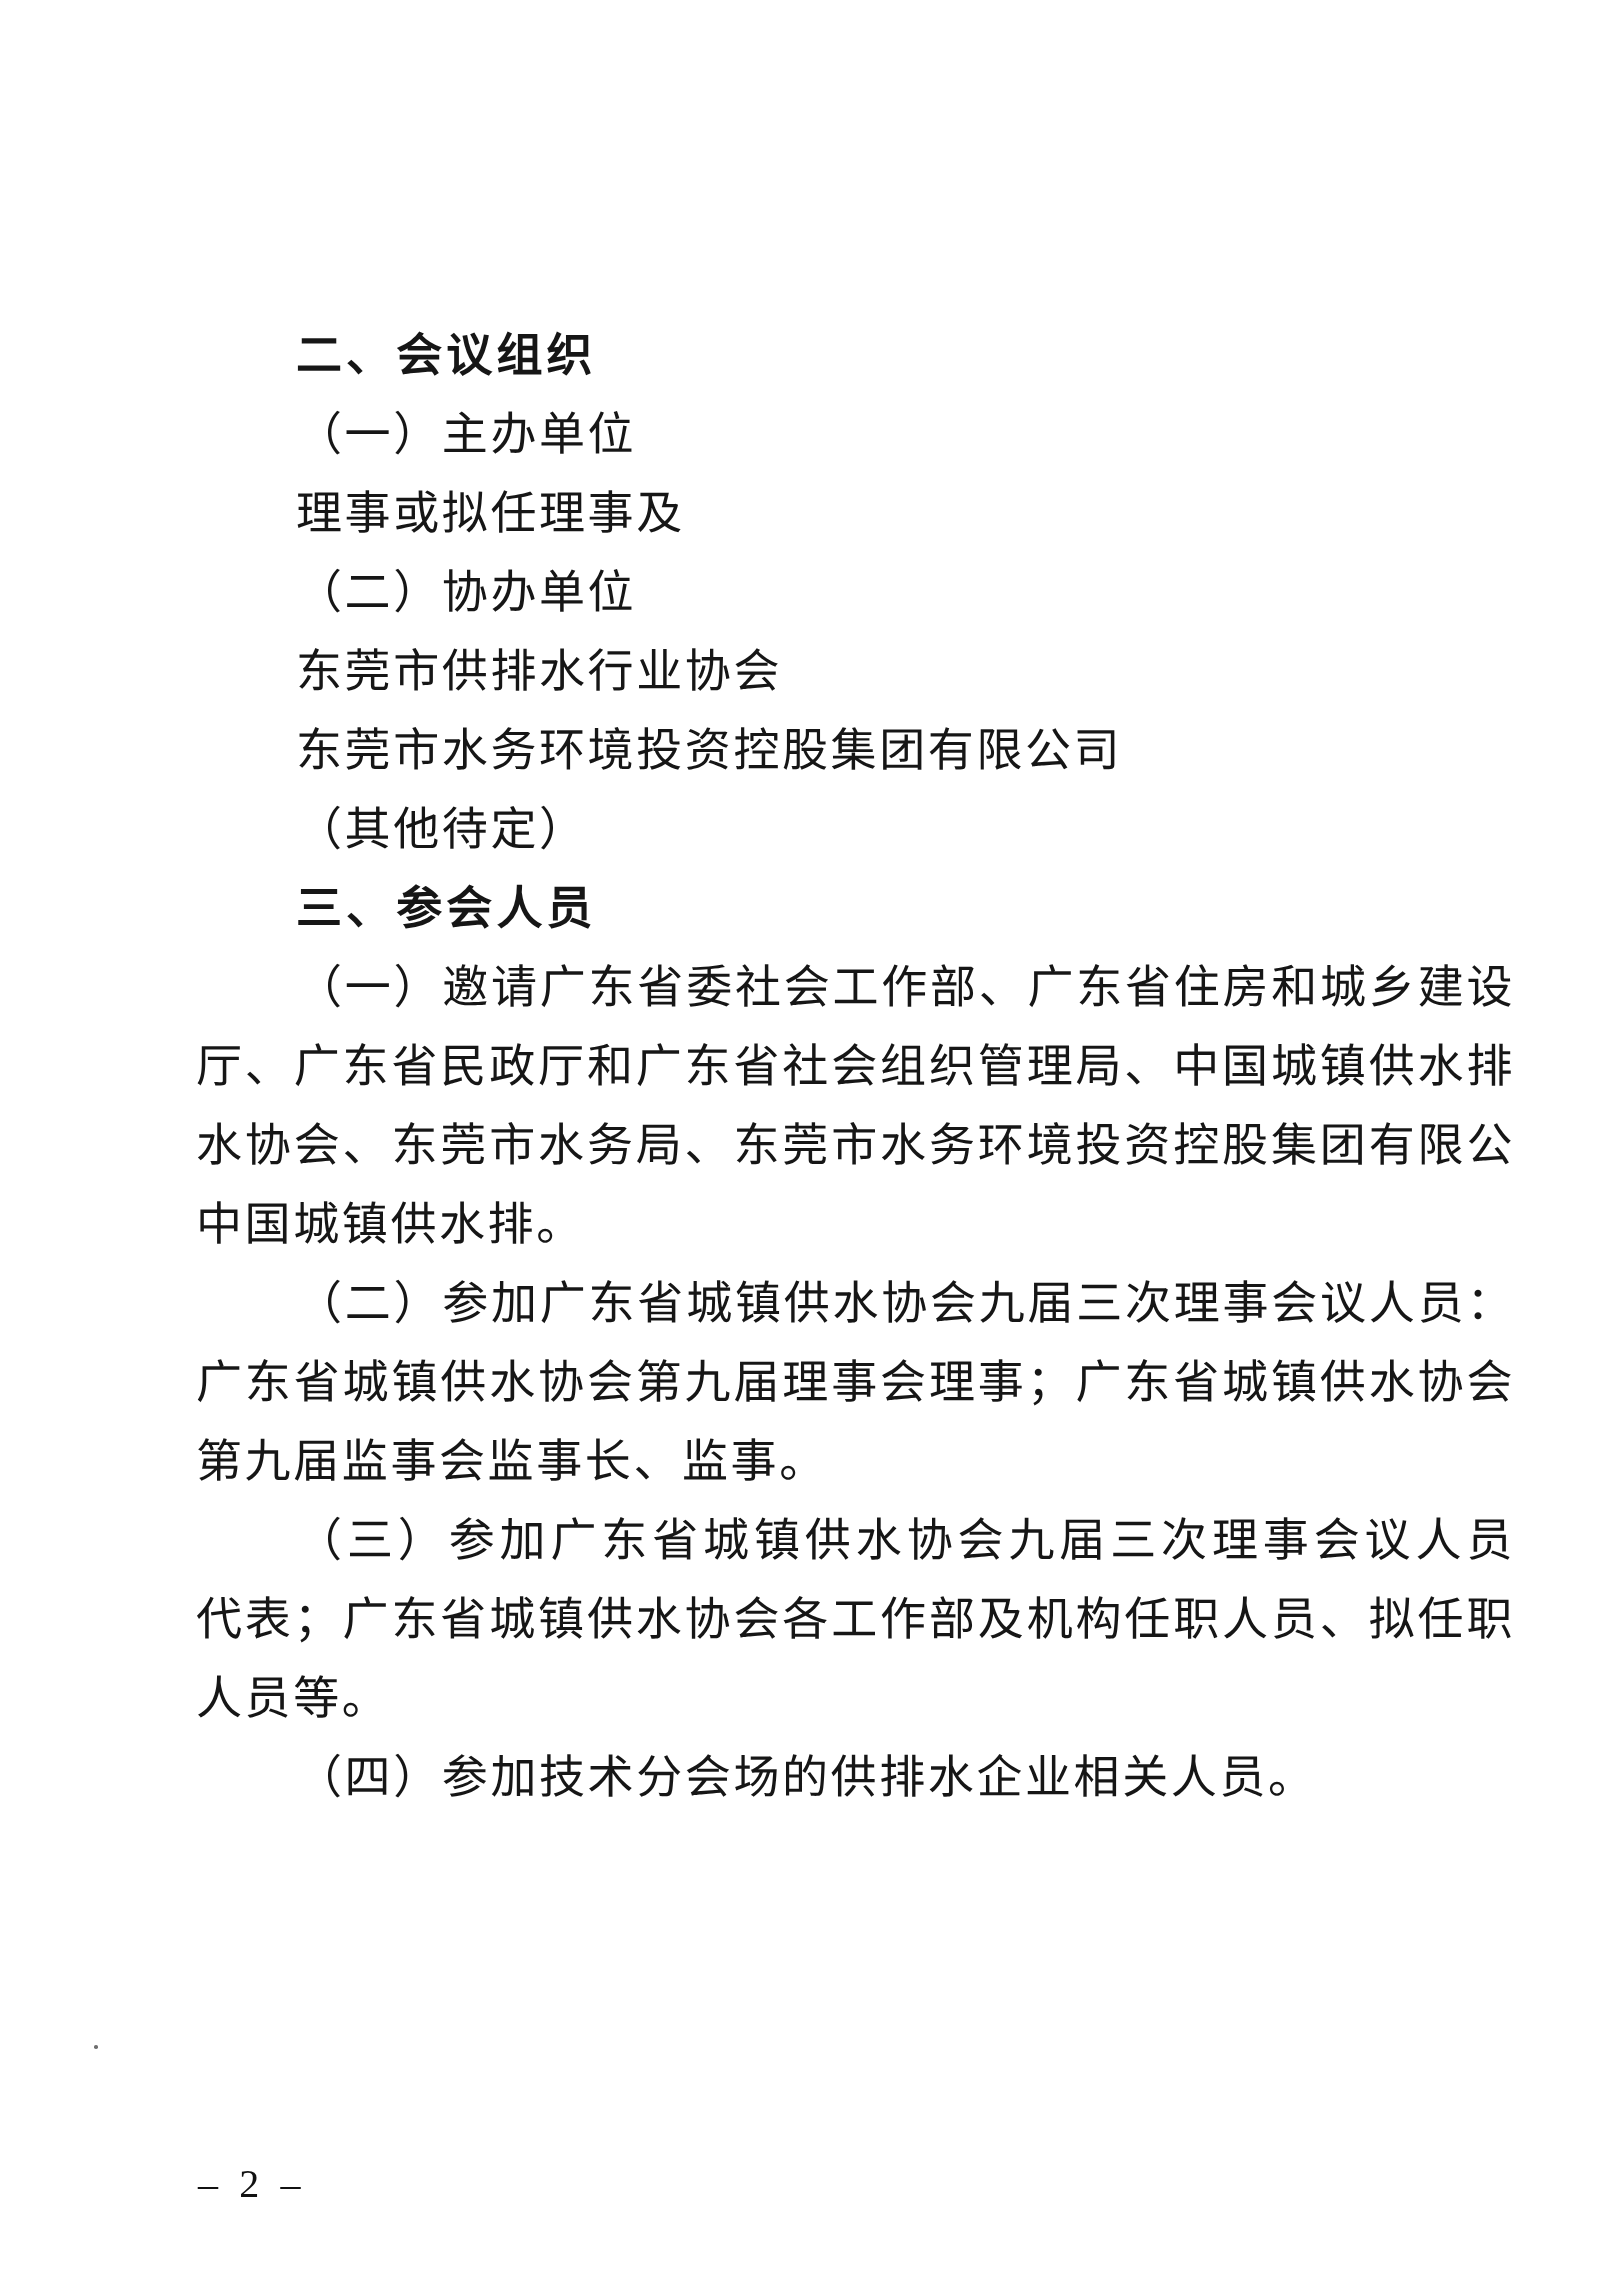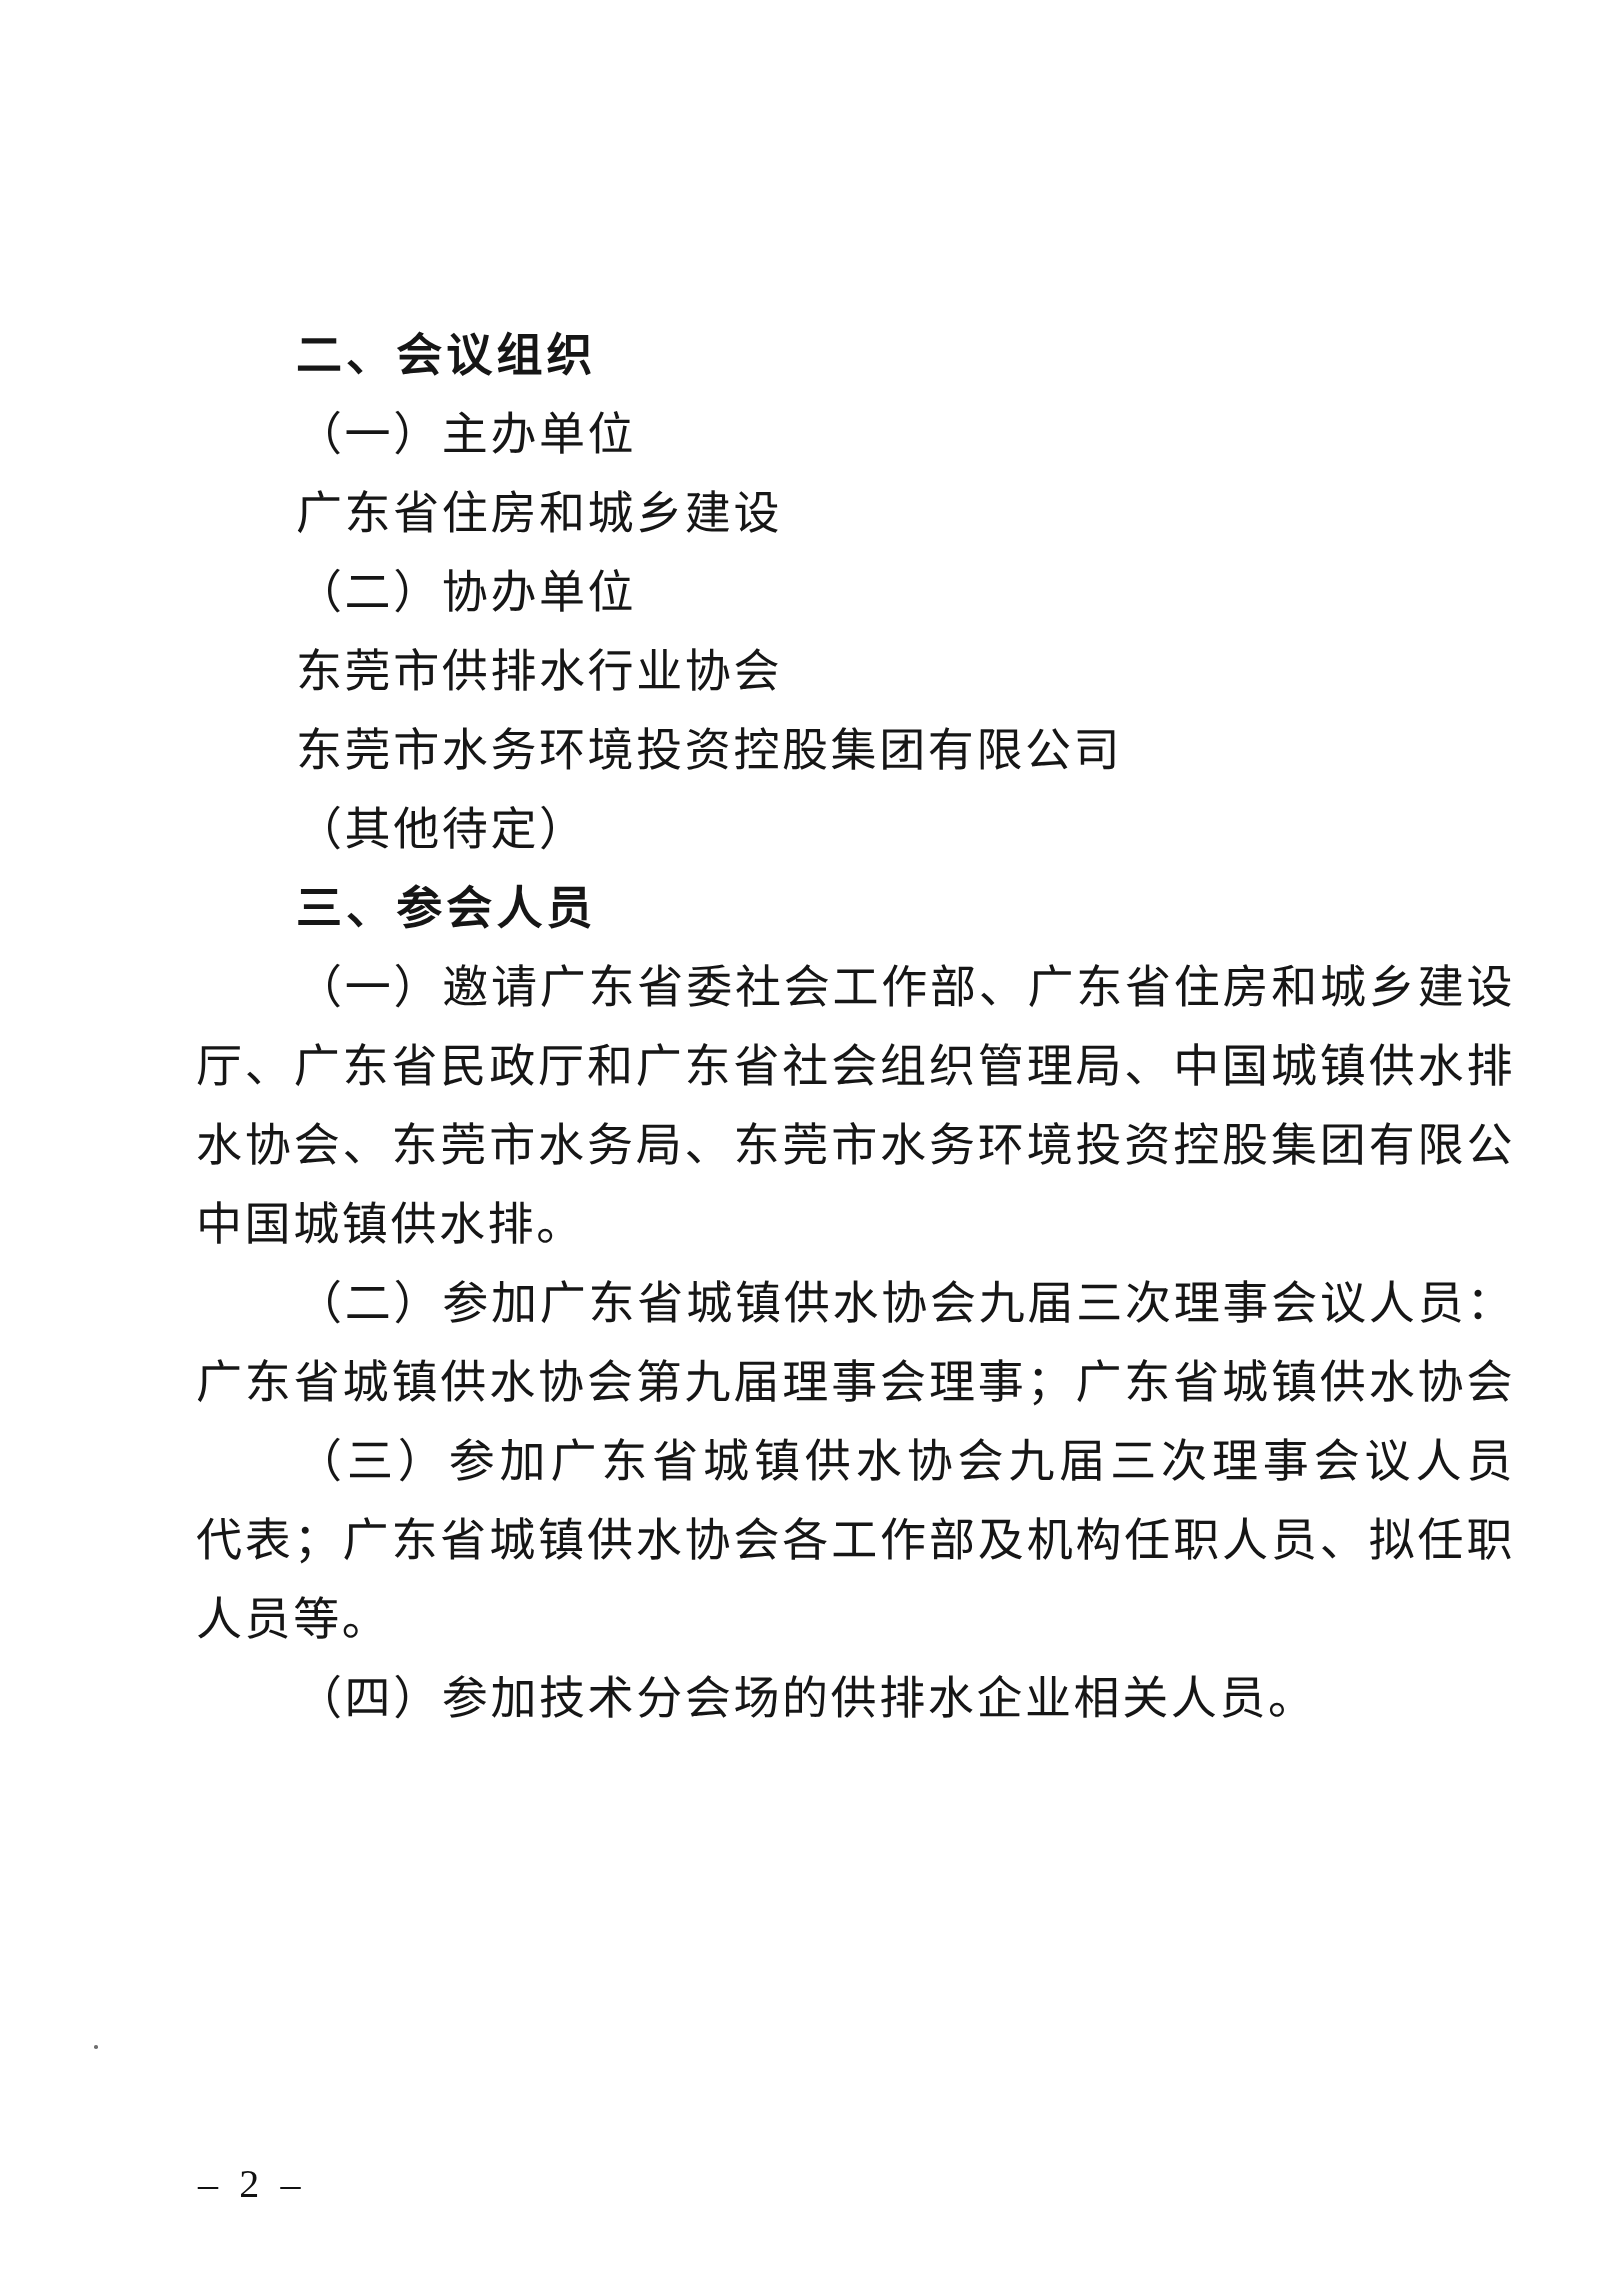--- a/index.html
+++ b/index.html
@@ -67,32 +67,33 @@
   }
 </style>
 </head>
 <body>
 
 <div class="page">
 
   <div class="textblock">
     <div class="line h indent">二、会议组织</div>
     <div class="line indent">（一）主办单位</div>
-    <div class="line indent">广东省住房和城乡建设</div>
+    <div class="line indent">理事或拟任理事及</div>
     <div class="line indent">（二）协办单位</div>
     <div class="line indent">东莞市供排水行业协会</div>
     <div class="line indent">东莞市水务环境投资控股集团有限公司</div>
     <div class="line indent">（其他待定）</div>
     <div class="line h indent">三、参会人员</div>
     <div class="line fill indent">（一）邀请广东省委社会工作部、广东省住房和城乡建设</div>
     <div class="line fill">厅、广东省民政厅和广东省社会组织管理局、中国城镇供水排</div>
     <div class="line fill">水协会、东莞市水务局、东莞市水务环境投资控股集团有限公</div>
     <div class="line">中国城镇供水排。</div>
     <div class="line fill indent">（二）参加广东省城镇供水协会九届三次理事会议人员：</div>
     <div class="line fill">广东省城镇供水协会第九届理事会理事；广东省城镇供水协会</div>
+    <div class="line">第九届监事会监事长、监事。</div>
     <div class="line fill indent">（三）参加广东省城镇供水协会九届三次理事会议人员</div>
     <div class="line fill">代表；广东省城镇供水协会各工作部及机构任职人员、拟任职</div>
     <div class="line">人员等。</div>
     <div class="line indent">（四）参加技术分会场的供排水企业相关人员。</div>
   </div>
 
   <div class="speck"></div>
 
   <div class="pagenum">– 2 –</div>
 

